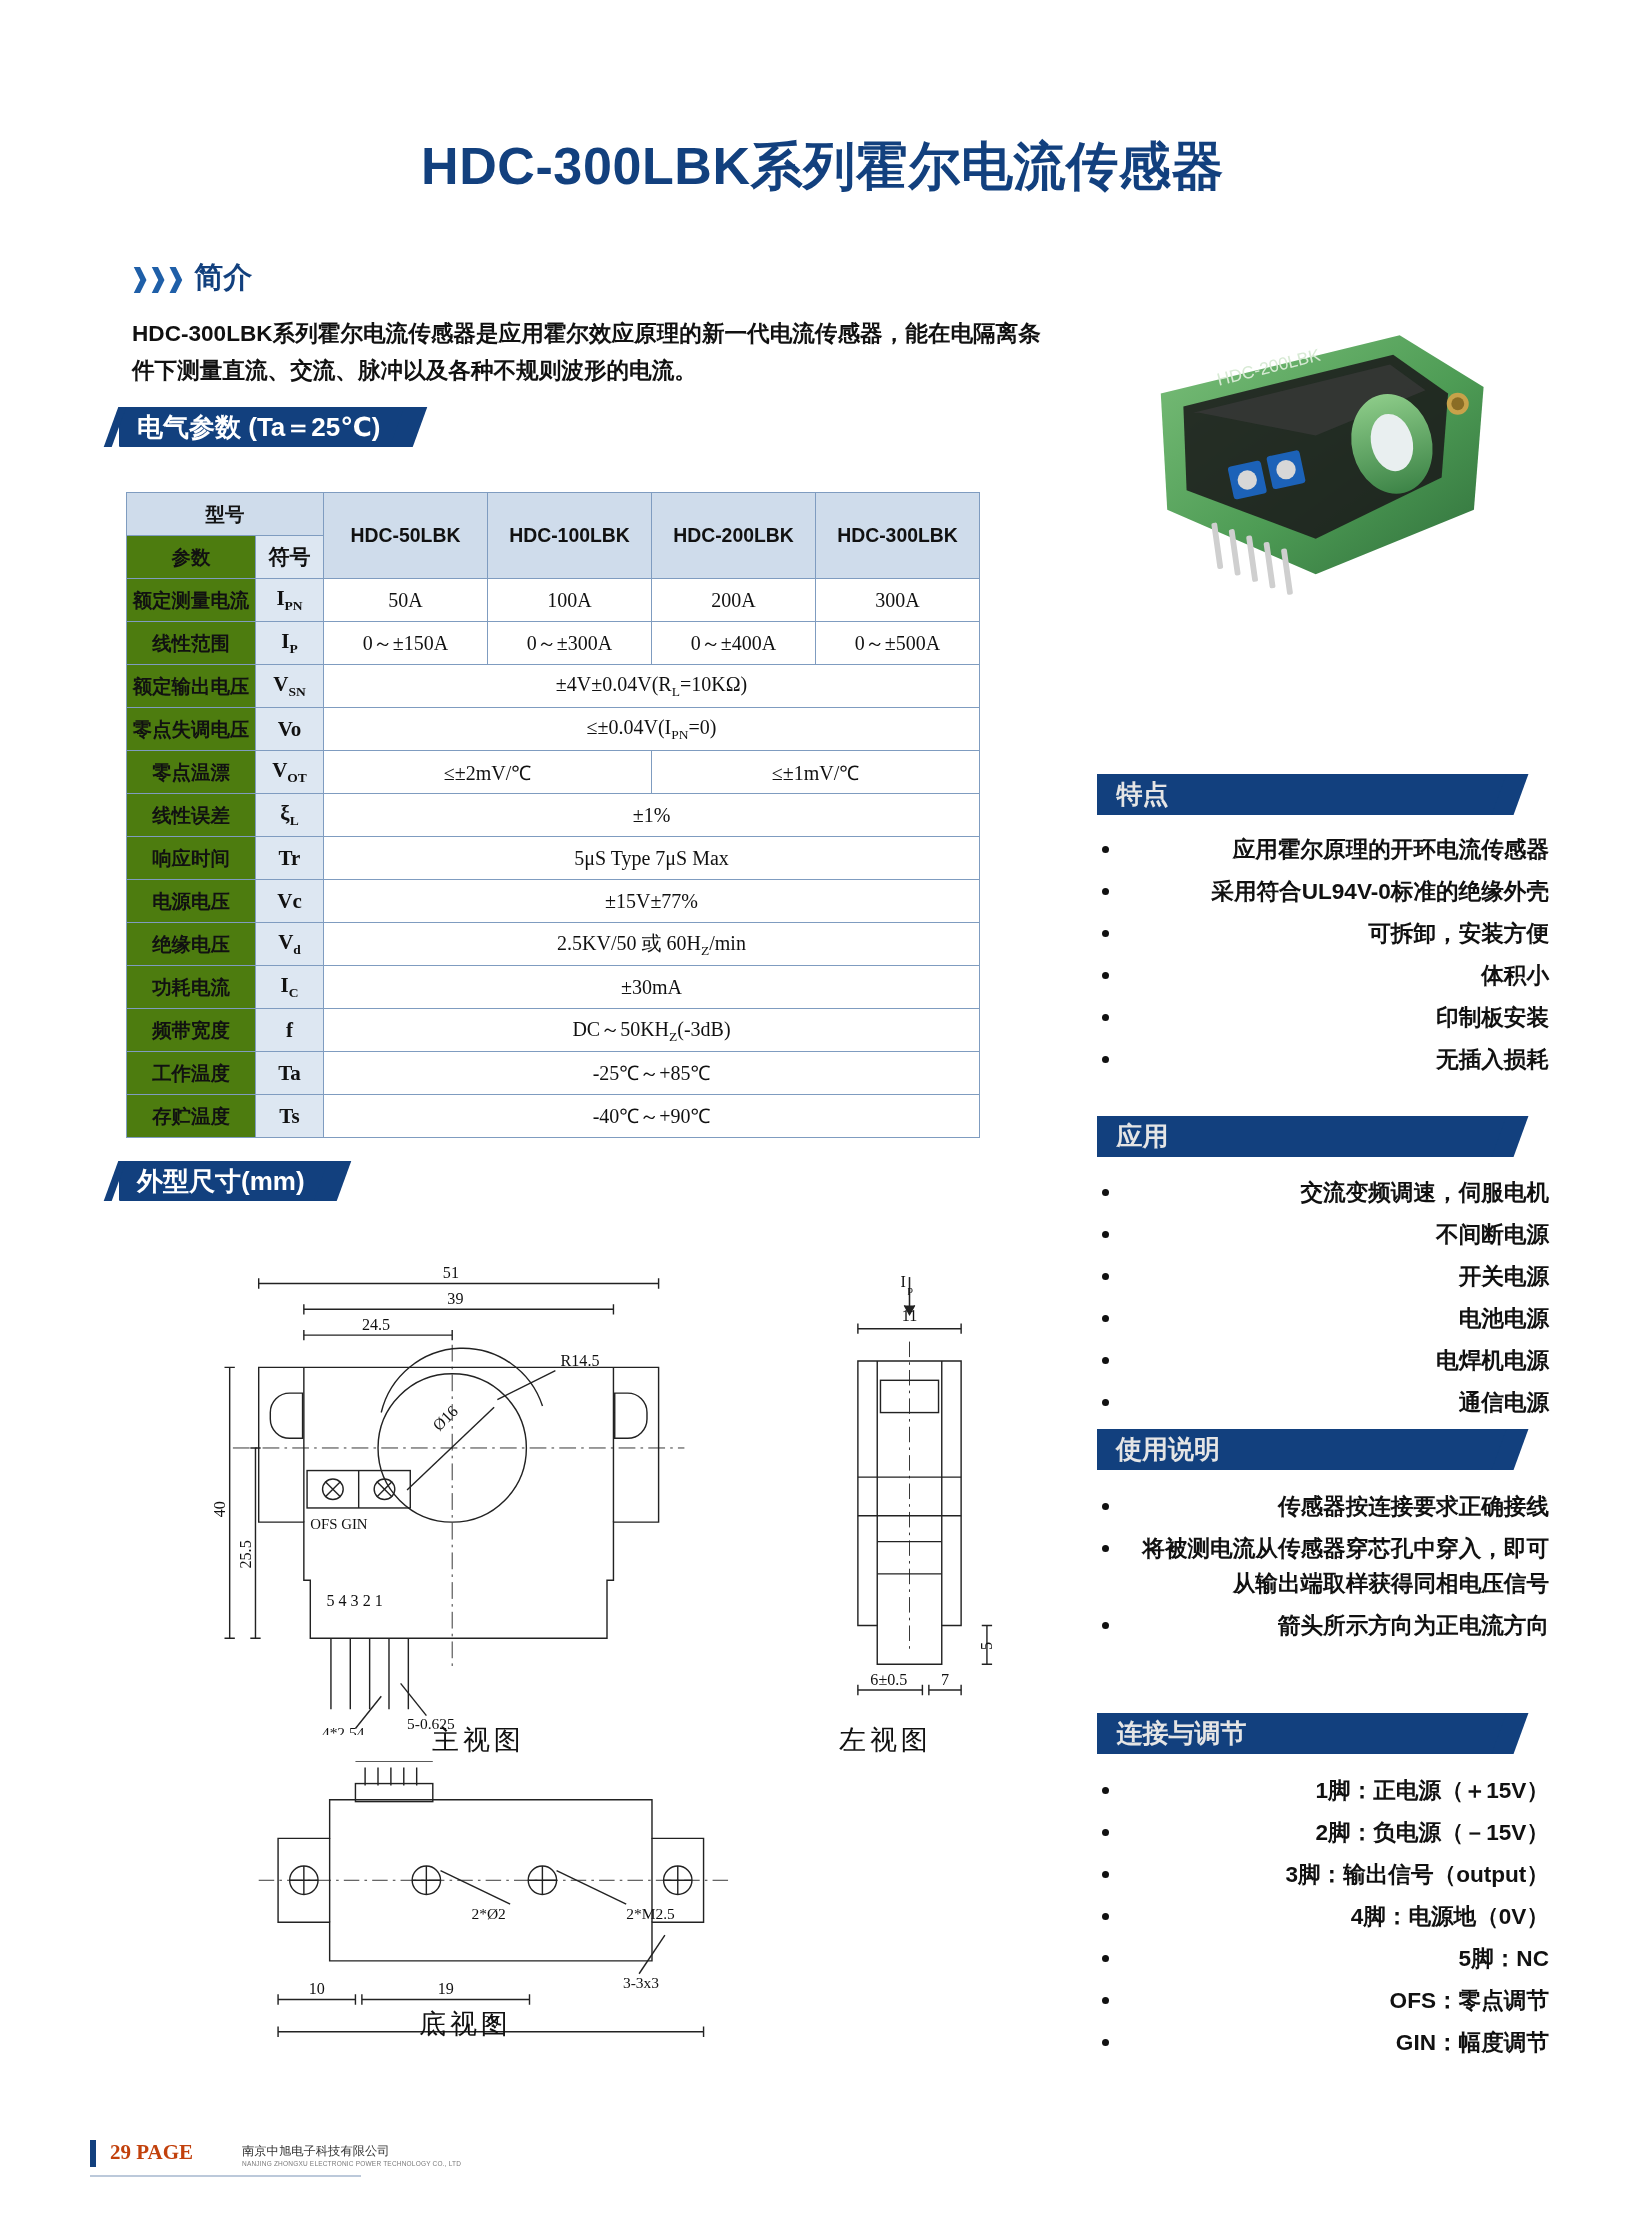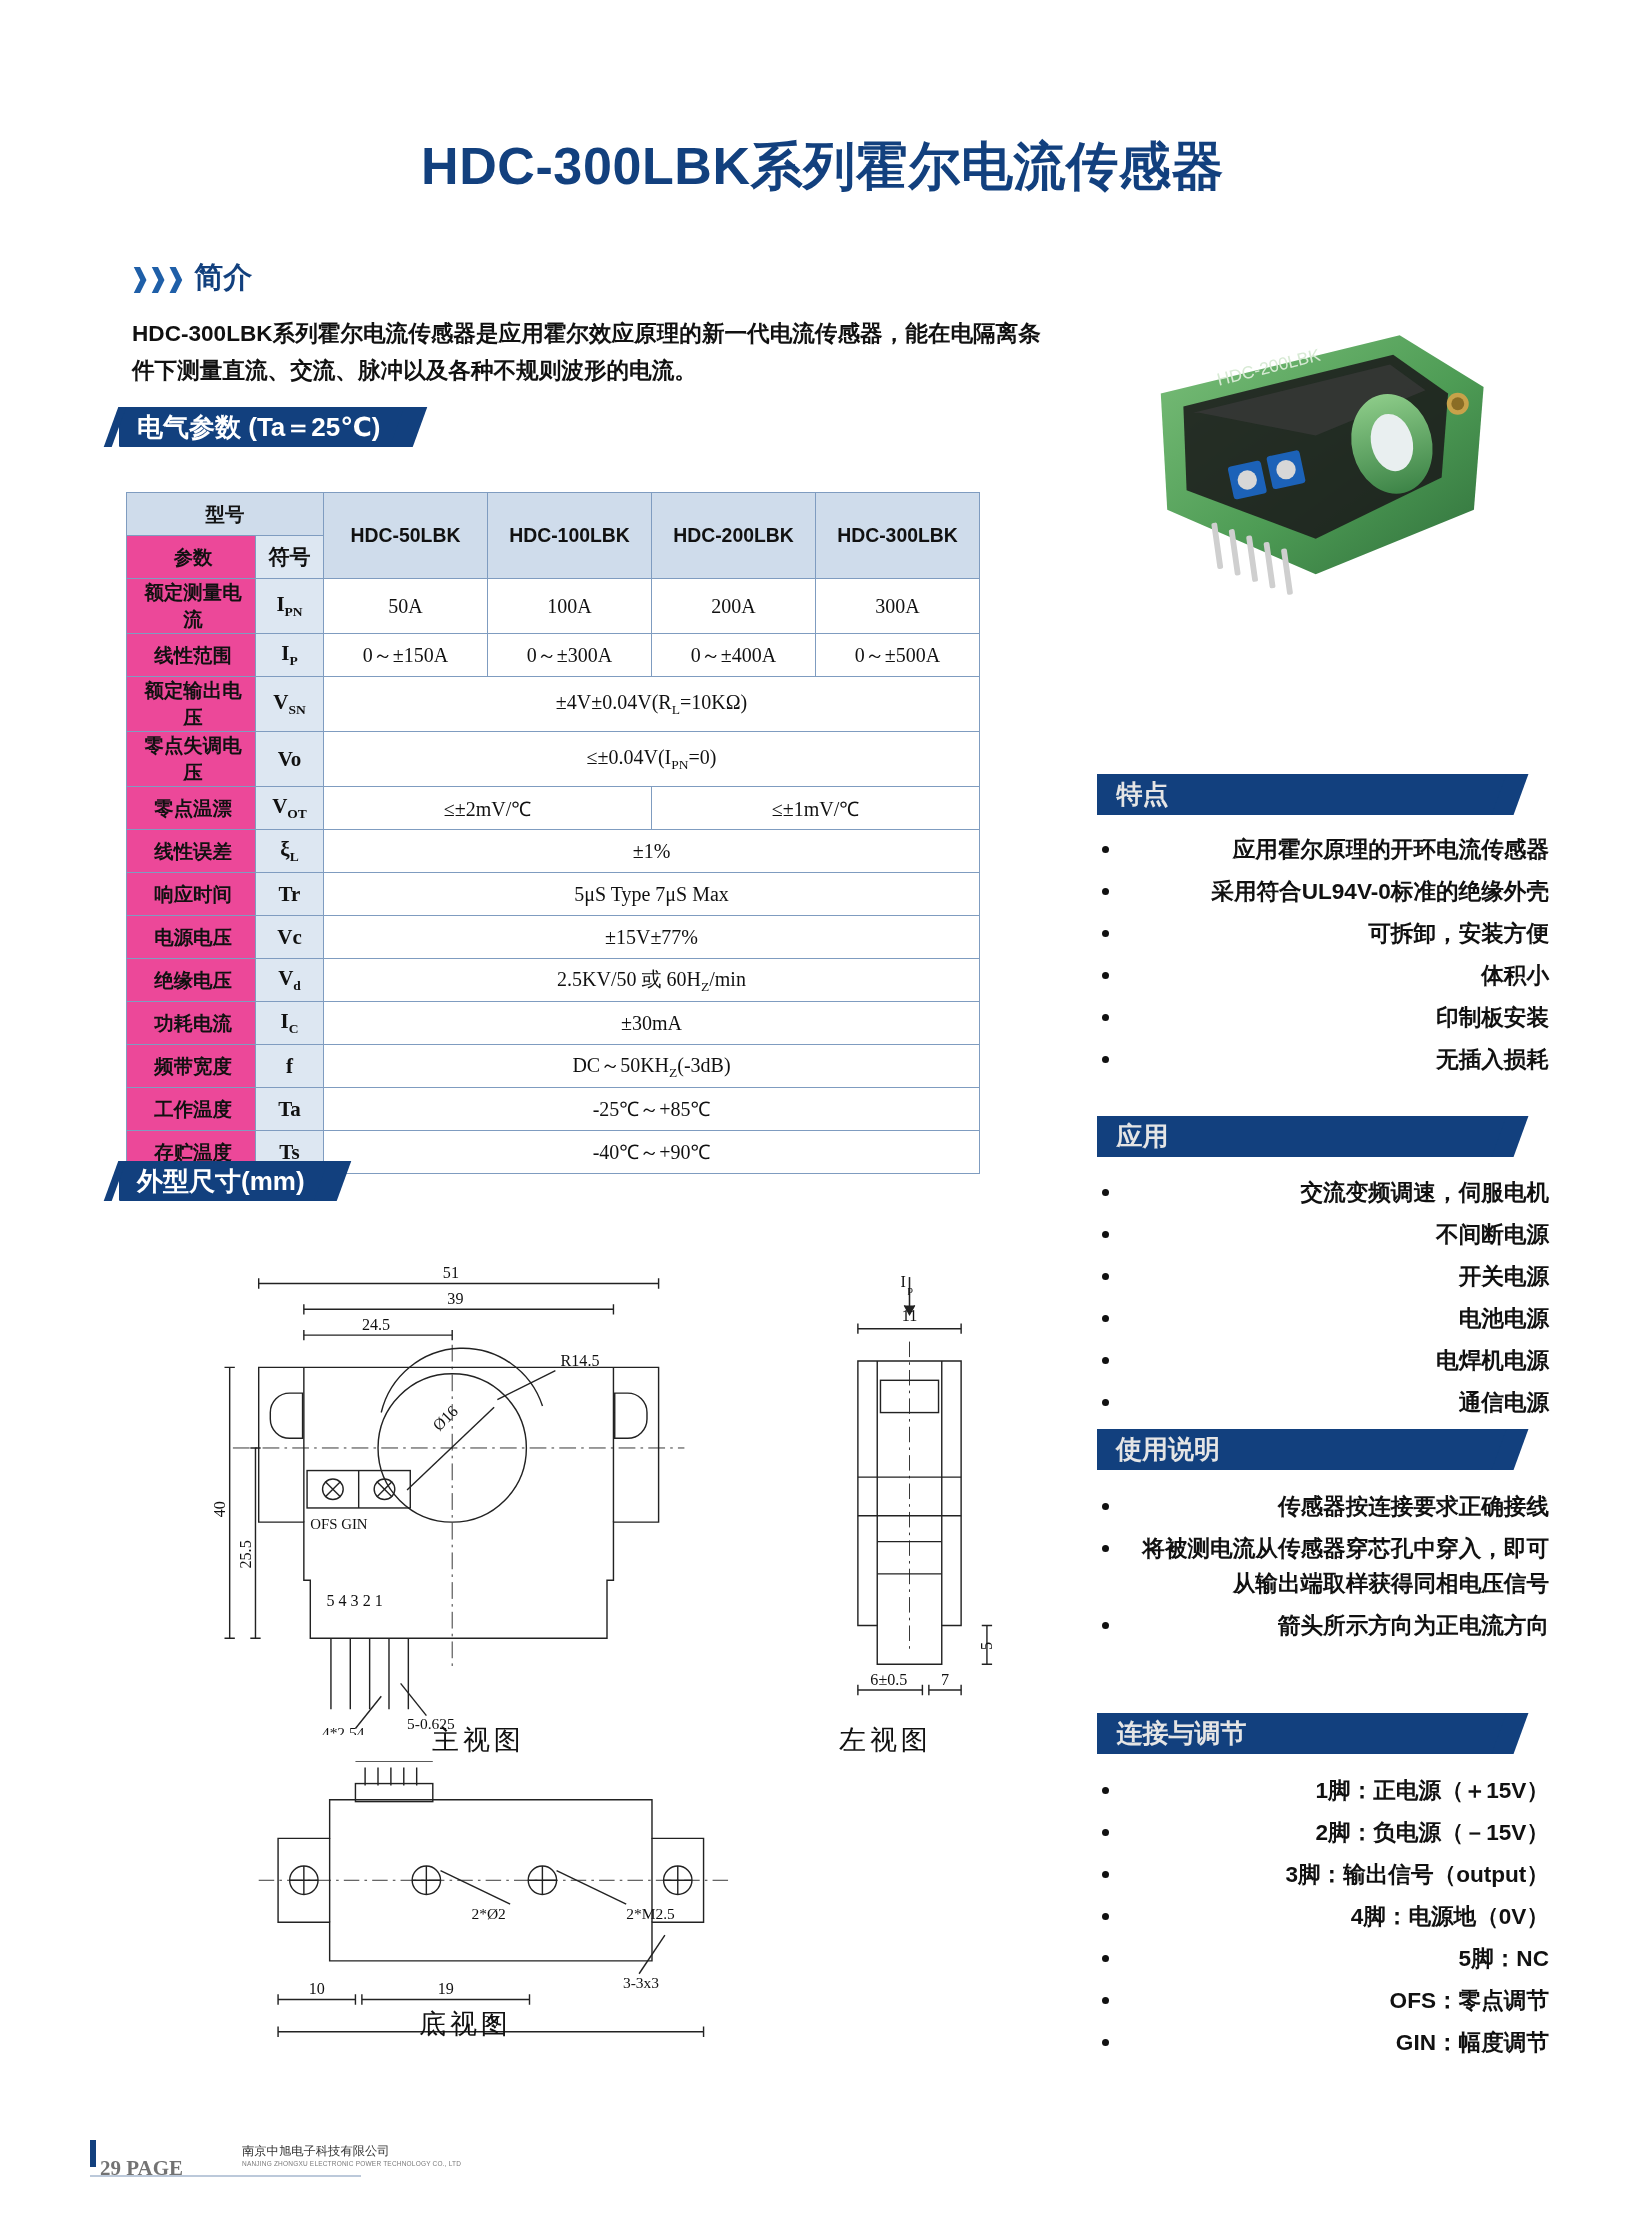--- a/index.html
+++ b/index.html
@@ -65,21 +65,21 @@
     position:absolute;top:492px;left:126px;border-collapse:collapse;
     font-size:19.4px;
   }
   .tbl td,.tbl th{
     border:0.6px solid #7f9cc0;
     text-align:center;vertical-align:middle;
     padding:0 3.9px;height:43px;box-sizing:border-box;
     font-weight:bold;color:#111;
   }
   .tbl .hdr{background:#cfdceb;margin-left:42px;}
-  .tbl .lbl{background:#ec4899;width:129px;padding-left:8px;}
+  .tbl .lbl{background:#4d7c0f;width:129px;}
   .tbl .sym{background:#dde7f2;width:68px;font-family:"Liberation Serif",serif;font-size:21px;}
   .tbl .val{background:#fff;width:164px;font-weight:normal;font-family:"Liberation Serif",serif;font-size:20px;}
   sub{font-size:13.5px;}
 
   
   .rlist{position:absolute;left:1097px;width:452px;font-size:22.6px;color:#111;font-weight:bold;line-height:1.55;}
   .rlist li{margin-bottom:7px;list-style:none;position:relative;padding-left:23px;text-align:right;}
   .rlist li::before{content:"";position:absolute;left:5.2px;top:13.5px;width:7px;height:7px;border-radius:50%;background:#111;}
   .rlist ul{margin:0;padding:0;}
 
@@ -87,21 +87,21 @@
   .photo{
     position:absolute;top:316px;left:1122px;width:381px;height:297px;
   }
 
   
   .draw{position:absolute;}
   .cap{position:absolute;font-size:27px;font-family:"Liberation Serif",serif;color:#111;letter-spacing:3.9px;}
 
   
   .footer-bar{position:absolute;left:90px;top:2140px;width:5.8px;height:27px;background:#12407e;}
-  .footer-page{position:absolute;left:100px;top:2140px;font-size:21px;font-weight:bold;color:#737373;font-family:"Liberation Serif",serif;margin-top:16px;}
+  .footer-page{position:absolute;left:110px;top:2140px;font-size:21px;font-weight:bold;color:#c2410c;font-family:"Liberation Serif",serif;}
   .footer-co{position:absolute;left:194px;top:2143px;font-size:12.3px;color:#333;margin-left:48px;}
   .footer-co small{display:block;font-size:6.5px;color:#7a7a7a;letter-spacing:0.2px;}
   .footer-line{position:absolute;left:90px;top:2175px;width:271px;height:1.9px;background:#bcc9da;}
 </style>
 </head>
 <body>
 
 <div class="page">
 
   <div class="title">HDC-300LBK系列霍尔电流传感器</div>

